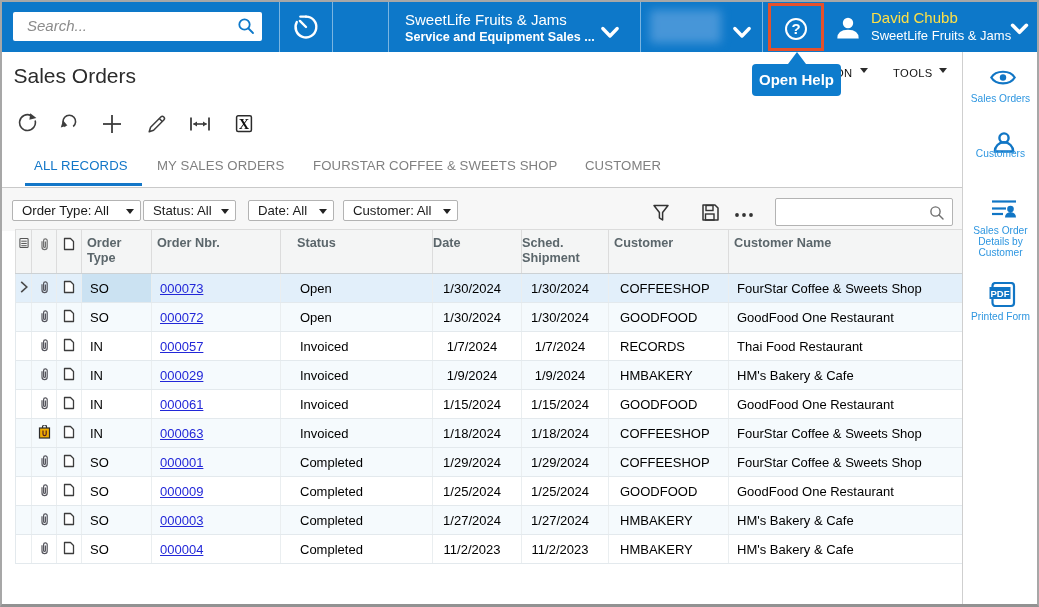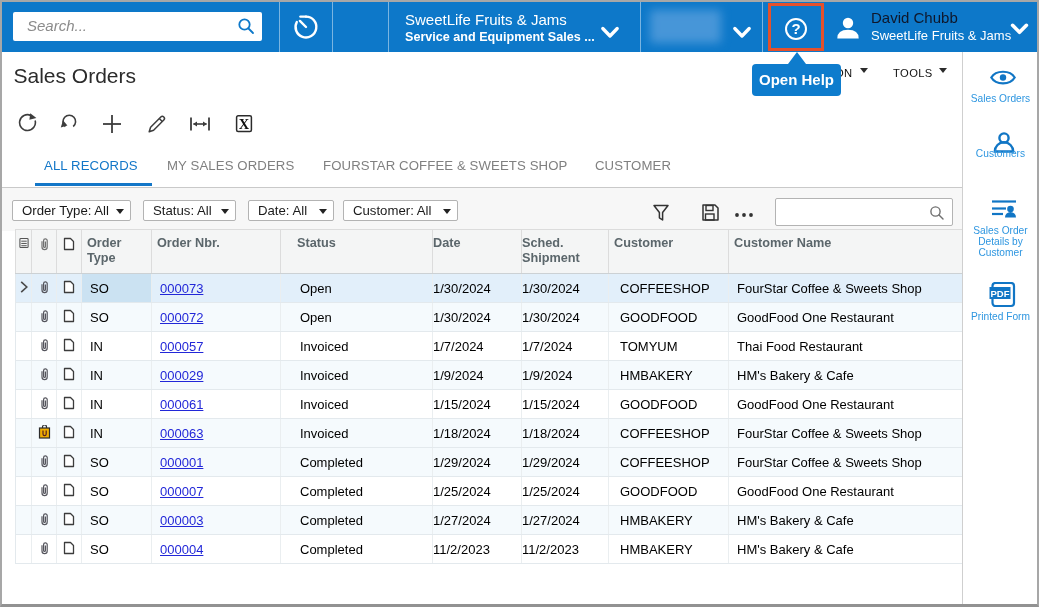--- a/index.html
+++ b/index.html
@@ -10,58 +10,58 @@
 
   
   #topbar { position:absolute; left:0; top:0; width:1035px; height:50px; background:#0d78c9; }
   #searchbox { position:absolute; left:11px; top:10px; width:249px; height:29px; background:#fff; border-radius:2px; }
   #searchbox .ph { position:absolute; left:14px; top:0; line-height:28px; font-size:15px; font-style:italic; color:#8b8b8b; }
   #searchbox svg { position:absolute; right:7px; top:5px; }
   .vdiv { position:absolute; top:0; width:1px; height:50px; background:rgba(255,255,255,0.45); }
   .co1 { position:absolute; left:403px; top:9.5px; color:#fff; font-size:15px; line-height:15px; }
   .co2 { position:absolute; left:403px; top:29px; color:#fff; font-size:12.6px; font-weight:bold; line-height:13px; }
   .blurbox { position:absolute; left:648px; top:8px; width:71px; height:33px; background:#4796d8; filter:blur(5px); border-radius:2px; }
-  .uname { position:absolute; left:869px; top:7.5px; color:#0f172a; font-size:15px; line-height:15px; }
+  .uname { position:absolute; left:869px; top:7.5px; color:#fde047; font-size:15px; line-height:15px; }
   .uorg  { position:absolute; left:869px; top:26.5px; color:#fff; font-size:13px; line-height:13px; }
   #redrect { position:absolute; left:766px; top:1px; width:56px; height:48px; border:3.5px solid #e4512c; }
 
   
   #tooltip { position:absolute; left:750px; top:62px; width:89px; height:32px; background:#0e7ccd; border-radius:4px; color:#fff; font-weight:bold; font-size:15px; text-align:center; line-height:31px; z-index:30; }
   #tooltip .arr { position:absolute; left:36px; top:-12px; width:0; height:0; border:9px solid transparent; border-bottom:12px solid #0e7ccd; border-top:none; }
 
   
   #title { position:absolute; left:11.5px; top:62px; font-size:21px; color:#2b2b2b; }
   .menuitem { position:absolute; top:64.5px; font-size:11.2px; letter-spacing:0.4px; color:#111; }
   .caret { display:inline-block; width:0; height:0; border:4.2px solid transparent; border-top:5.2px solid #2b2b2b; vertical-align:middle; margin-left:6px; margin-top:-2px; }
 
   
   .tbi { position:absolute; top:111px; }
 
   
-  #tabs { position:absolute; left:12px; top:150px; width:960px; height:35px; }
+  #tabs { position:absolute; left:2px; top:150px; width:960px; height:35px; }
   .tab { position:absolute; top:5.5px; font-size:13.2px; letter-spacing:0.1px; color:#808080; white-space:nowrap; }
   .tab.active { color:#1377c8; }
   #tabunderline { position:absolute; left:21px; top:30.5px; width:117px; height:3.5px; background:#1377c8; z-index:5; }
 
   
   #filterbar { position:absolute; left:0; top:185px; width:960px; height:44px; background:#f7f7f7; border-top:1px solid #c9c9c9; }
   .chip { position:absolute; top:12px; height:21px; background:#fff; border:1px solid #b3b3b3; border-radius:2px; font-size:13.2px; color:#1a1a1a; line-height:19px; padding-left:9px; }
   .chip .caret { position:absolute; right:6px; top:8px; border-top-color:#222; margin:0; }
   #fsearch { position:absolute; left:773px; top:10px; width:178px; height:28px; background:#fff; border:1px solid #b3b3b3; border-radius:2px; }
   .fico { position:absolute; top:15px; }
 
   
   table#grid { position:absolute; left:2px; top:227px; width:953px; border-collapse:collapse; table-layout:fixed; font-size:13px; color:#000;margin-left:11px; }
   #grid th { height:44px; background:#f4f5f5; font-weight:bold; font-size:12.7px; color:#5b666b; text-align:left; vertical-align:top; padding:6px 0 0 5px; line-height:15px; border:1px solid #dcdcdc; border-bottom:1px solid #ccd1d4; }
   #grid td.ic:first-child { border-left:1px solid #e3e9ed; }
   #grid td { height:29px; padding:0 0 0 8px; border-right:1px solid #eaeef0; border-bottom:1px solid #e3e9ed; white-space:nowrap; overflow:hidden; }
   #grid td.ic, #grid th.ic { padding:0; text-align:center; }
   #grid th.ic { padding-top:7px; }
   #grid th.r { padding-right:4.5px; padding-left:0; }
-  #grid td.r { text-align:left; padding-right:10px; padding-left:0; }
+  #grid td.r { text-align:center; padding-right:10px; padding-left:0; }
   #grid td.st { padding-left:19px; }
   #grid th.st { padding-left:16px; }
   #grid tr.stripe td { background:#f5fafd; }
   #grid tr.sel td { background:#e2effa; }
   #grid tr.sel td.acell { background:#cbe2f2; }
   #grid a { color:#2227d8; text-decoration:underline; }
   #grid td.cu { padding-left:11px; }
 
   
   #sidebar { position:absolute; left:960px; top:50px; width:75px; height:552px; background:#fff; border-left:1px solid #cfcfcf; }
@@ -153,21 +153,21 @@
 
   <div id="tabs">
     <div class="tab active" style="left:30px">ALL RECORDS</div>
     <div class="tab" style="left:153px">MY SALES ORDERS</div>
     <div class="tab" style="left:309px">FOURSTAR COFFEE &amp; SWEETS SHOP</div>
     <div class="tab" style="left:581px">CUSTOMER</div>
     <div id="tabunderline"></div>
   </div>
 
   <div id="filterbar">
-    <div class="chip" style="left:10px;width:119px">Order Type: All<span class="caret"></span></div>
+    <div class="chip" style="left:10px;width:129px">Order Type: All<span class="caret"></span></div>
     <div class="chip" style="left:141px;width:93px">Status: All<span class="caret"></span></div>
     <div class="chip" style="left:246px;width:86px">Date: All<span class="caret"></span></div>
     <div class="chip" style="left:341px;width:115px">Customer: All<span class="caret"></span></div>
     <svg class="fico" style="left:650px" width="18" height="20" viewBox="0 0 18 20">
       <path d="M2 2.5 h14 l-5.4 7 v7.5 l-3.2 -2.2 v-5.3 z" fill="none" stroke="#333" stroke-width="1.5" stroke-linejoin="round"></path>
     </svg>
     <svg class="fico" style="left:699px" width="19" height="19" viewBox="0 0 19 19">
       <path d="M2 2 h12 l3 3 v12 h-15 z" fill="none" stroke="#333" stroke-width="1.5" stroke-linejoin="round"></path>
       <rect x="5" y="2.5" width="7" height="5" fill="none" stroke="#333" stroke-width="1.4"></rect>
       <rect x="4.5" y="11" width="8.5" height="6" fill="none" stroke="#333" stroke-width="1.4"></rect>
@@ -260,21 +260,21 @@
               <path d="M3 4.2 V10 a2.6 2.6 0 0 0 5.2 0 V3.6 a1.8 1.8 0 0 0 -3.6 0 V9.4 a0.9 0.9 0 0 0 1.8 0 V4.4" fill="none" stroke="#54545c" stroke-width="1.2"></path>
             </svg></td>
       <td class="ic"><svg width="12" height="14" viewBox="0 0 12 14">
               <path d="M1.5 1.5 h6 l3 3 v8 h-9 z" fill="#fff" stroke="#3c3c3c" stroke-width="1.3" stroke-linejoin="round"></path>
             </svg></td>
       <td>IN</td>
       <td><a href="#">000057</a></td>
       <td class="st">Invoiced</td>
       <td class="r">1/7/2024</td>
       <td class="r">1/7/2024</td>
-      <td class="cu">TOMYUM</td>
+      <td class="cu">RECORDS</td>
       <td>Thai Food Restaurant</td>
     </tr>
     <tr class="stripe">
       <td class="ic"></td>
       <td class="ic"><svg width="11" height="14" viewBox="0 0 11 14">
               <path d="M3 4.2 V10 a2.6 2.6 0 0 0 5.2 0 V3.6 a1.8 1.8 0 0 0 -3.6 0 V9.4 a0.9 0.9 0 0 0 1.8 0 V4.4" fill="none" stroke="#54545c" stroke-width="1.2"></path>
             </svg></td>
       <td class="ic"><svg width="12" height="14" viewBox="0 0 12 14">
               <path d="M1.5 1.5 h6 l3 3 v8 h-9 z" fill="#fff" stroke="#3c3c3c" stroke-width="1.3" stroke-linejoin="round"></path>
             </svg></td>
@@ -338,21 +338,21 @@
     </tr>
     <tr>
       <td class="ic"></td>
       <td class="ic"><svg width="11" height="14" viewBox="0 0 11 14">
               <path d="M3 4.2 V10 a2.6 2.6 0 0 0 5.2 0 V3.6 a1.8 1.8 0 0 0 -3.6 0 V9.4 a0.9 0.9 0 0 0 1.8 0 V4.4" fill="none" stroke="#54545c" stroke-width="1.2"></path>
             </svg></td>
       <td class="ic"><svg width="12" height="14" viewBox="0 0 12 14">
               <path d="M1.5 1.5 h6 l3 3 v8 h-9 z" fill="#fff" stroke="#3c3c3c" stroke-width="1.3" stroke-linejoin="round"></path>
             </svg></td>
       <td>SO</td>
-      <td><a href="#">000007</a></td>
+      <td><a href="#">000009</a></td>
       <td class="st">Completed</td>
       <td class="r">1/25/2024</td>
       <td class="r">1/25/2024</td>
       <td class="cu">GOODFOOD</td>
       <td>GoodFood One Restaurant</td>
     </tr>
     <tr class="stripe">
       <td class="ic"></td>
       <td class="ic"><svg width="11" height="14" viewBox="0 0 11 14">
               <path d="M3 4.2 V10 a2.6 2.6 0 0 0 5.2 0 V3.6 a1.8 1.8 0 0 0 -3.6 0 V9.4 a0.9 0.9 0 0 0 1.8 0 V4.4" fill="none" stroke="#54545c" stroke-width="1.2"></path>

